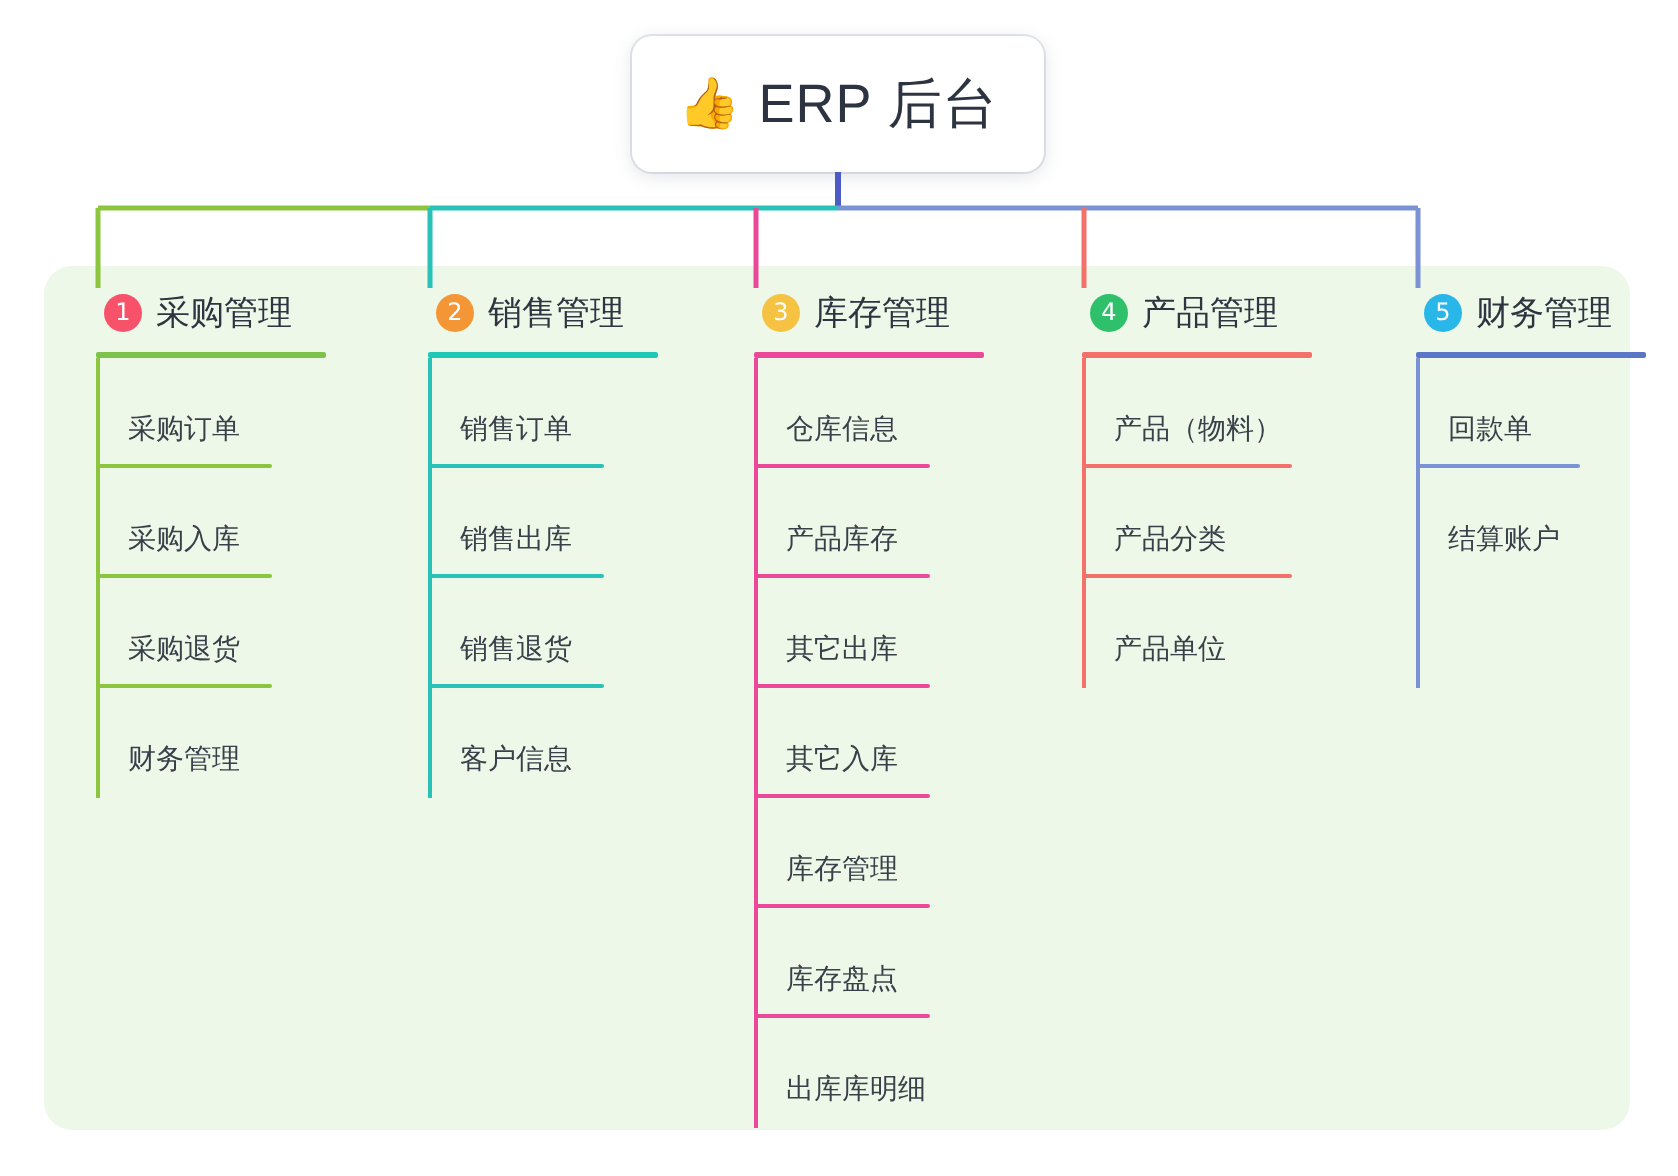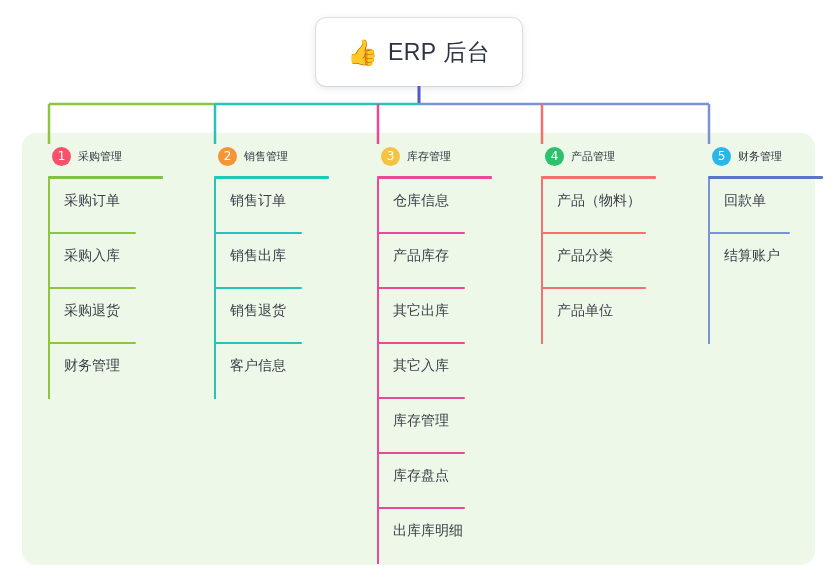--- a/index.html
+++ b/index.html
@@ -38,21 +38,21 @@
     display: flex;
     align-items: center;
     gap: 9px;
   }
   #root-card .thumb {
     font-size: 25px;
     line-height: 1;
     display: inline-block;
   }
   #root-card .root-text {
-    font-size: 23px;
+    font-size: 27px;
     color: #2d3340;
     letter-spacing: 0.5px;
     white-space: nowrap;
   }
 
   
   #panel {
     position: absolute;
     left: 22px;
     top: 133px;
@@ -89,21 +89,21 @@
     height: 19px;
     border-radius: 50%;
     color: #ffffff;
     font-size: 12px;
     line-height: 19px;
     text-align: center;
     flex: 0 0 auto;
     font-family: "DejaVu Sans", sans-serif;
   }
   .col-title {
-    font-size: 11px;
+    font-size: 17px;
     color: #2f3540;
     white-space: nowrap;
   }
   .col-rule {
     height: 3px;
     border-radius: 1px;
     margin-top: 7px;
   }
 
   
@@ -118,21 +118,21 @@
     width: 2px;
   }
   .item {
     position: relative;
     height: 55px;
     box-sizing: border-box;
   }
   .item-label {
     position: absolute;
     left: 30px;
-    bottom: 24px;
+    bottom: 10px;
     font-size: 14px;
     color: #3a4049;
     white-space: nowrap;
   }
   .item-rule {
     position: absolute;
     left: 14px;
     bottom: 0;
     height: 2px;
     border-radius: 1px;

